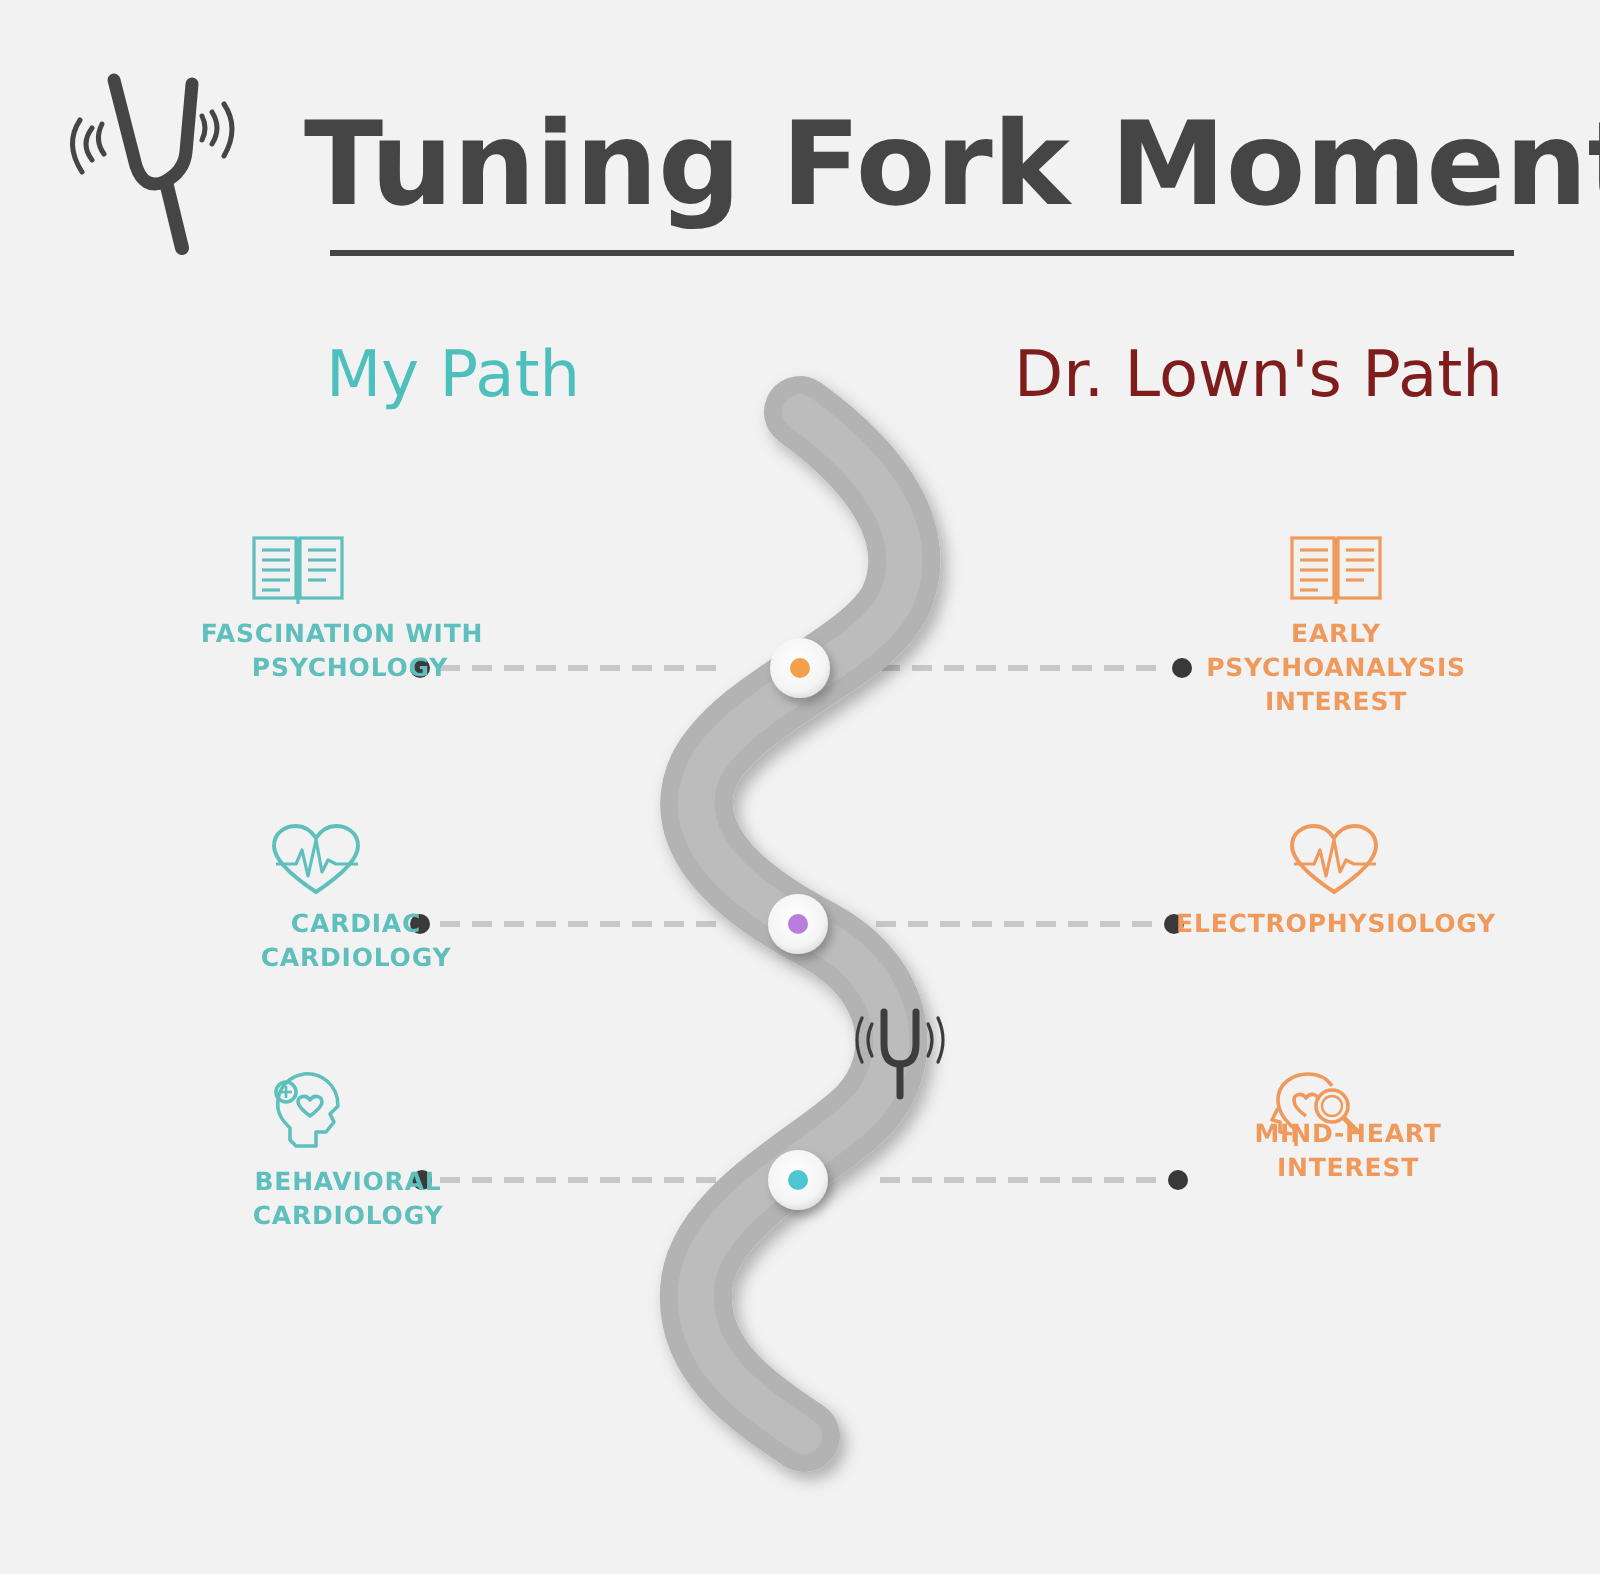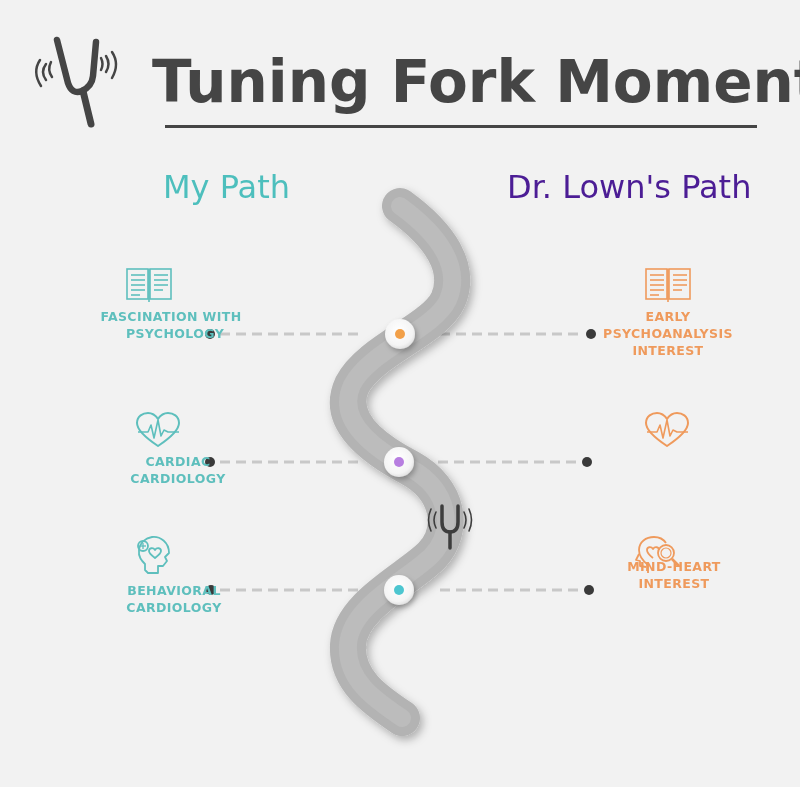--- a/index.html
+++ b/index.html
@@ -2,21 +2,21 @@
 <html><head>
 <meta charset="utf-8">
 <style>
   html, body { margin:0; padding:0; }
   body { width:800px; height:787px; background:#f2f2f2; position:relative; overflow:hidden; font-family:"Liberation Sans", sans-serif; }
   .abs { position:absolute; }
   .title { left:152px; top:48px; font-size:58px; font-weight:bold; color:#454545; letter-spacing:0px; white-space:nowrap; font-family:"DejaVu Sans", sans-serif; }
   .title-rule { left:165px; top:125px; width:592px; height:3px; background:#454545; }
   .col-head { top:168px; font-size:32px; font-family:"DejaVu Sans", sans-serif; white-space:nowrap; }
   .col-left { left:163px; color:#4dbfbd; }
-  .col-right { left:507px; color:#4c1d95; }
+  .col-right { left:507px; color:#7f1d1d; }
   .label { font-size:12.5px; font-weight:bold; letter-spacing:0.4px; line-height:17px; text-align:center; font-family:"DejaVu Sans", sans-serif; white-space:nowrap; }
   .label.left { color:#5ebfbd;margin-left:20px; }
   .label.right { color:#ef9a5c; }
   svg { position:absolute; left:0; top:0; }
 </style>
 </head>
 <body>
 
 <svg width="800" height="787" viewBox="0 0 800 787">
   <defs>
@@ -156,20 +156,21 @@
   <div>EARLY</div>
   <div>PSYCHOANALYSIS</div>
   <div>INTEREST</div>
 </div>
 
 <div class="abs label left" style="left:104px; top:453px; width:108px;">
   <div>CARDIAC</div>
   <div>CARDIOLOGY</div>
 </div>
 <div class="abs label right" style="left:588px; top:453px; width:160px;">
+  <div>ELECTROPHYSIOLOGY</div>
 </div>
 
 <div class="abs label left" style="left:100px; top:582px; width:108px;">
   <div>BEHAVIORAL</div>
   <div>CARDIOLOGY</div>
 </div>
 <div class="abs label right" style="left:598px; top:558px; width:104px;margin-left:24px;">
   <div>MIND-HEART</div>
   <div>INTEREST</div>
 </div>

